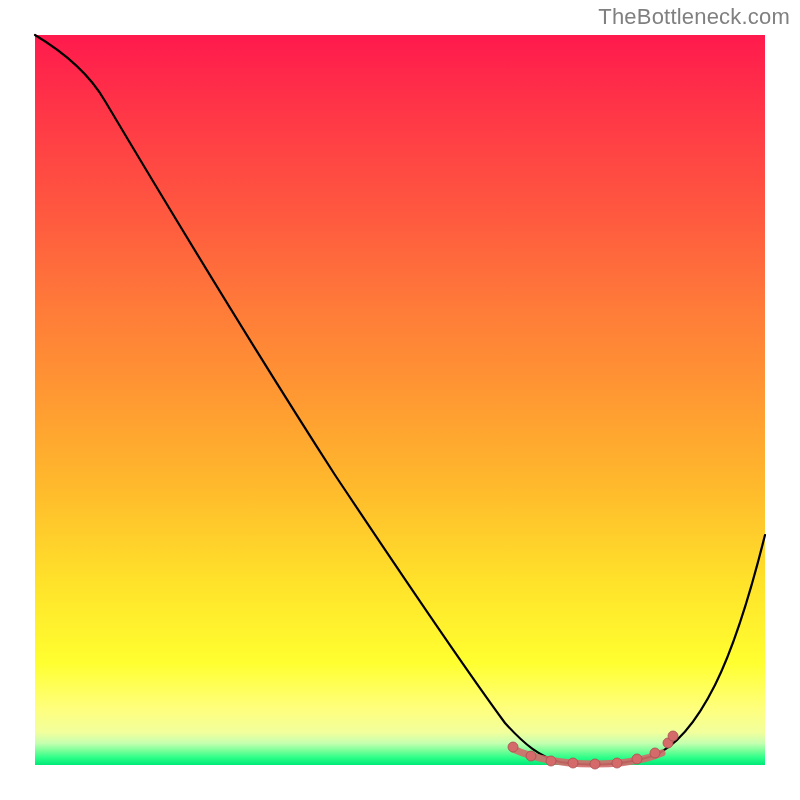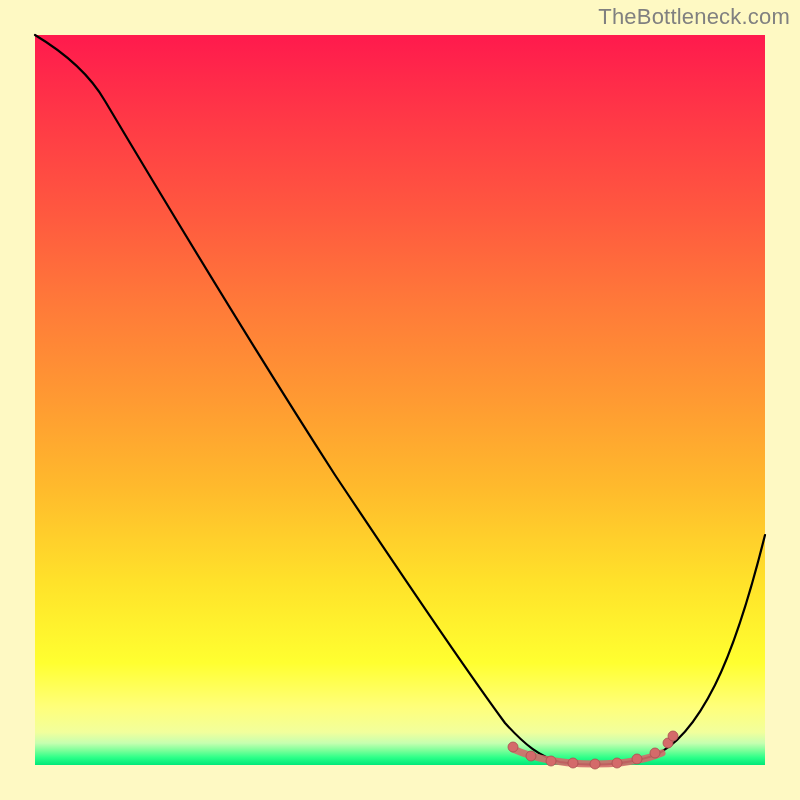--- a/index.html
+++ b/index.html
@@ -10,21 +10,21 @@
     background: #000;
     overflow: hidden;
     font-family: Arial, Helvetica, sans-serif;
   }
   .frame {
     position: absolute;
     left: 0;
     top: 0;
     width: 800px;
     height: 800px;
-    background: #fef9c3;
+    background: #ffffff;
   }
   .plot-area {
     position: absolute;
     left: 35px;
     top: 35px;
     width: 730px;
     height: 730px;
     
     background: linear-gradient(
       to bottom,

